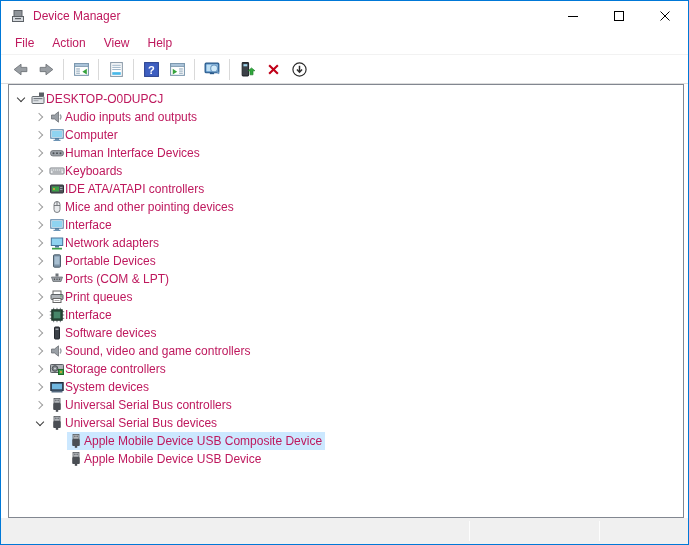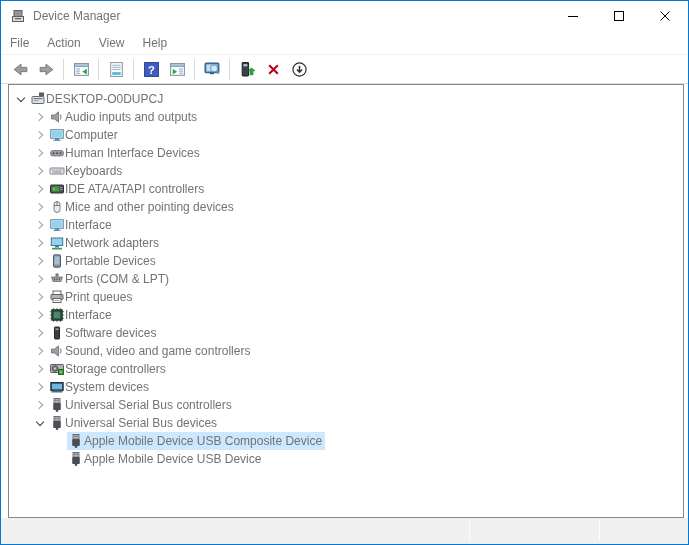--- a/index.html
+++ b/index.html
@@ -3,31 +3,31 @@
 <meta charset="utf-8">
 <style>
   html,body{margin:0;padding:0;background:#fff;}
   *{box-sizing:border-box;cursor:default;user-select:none;}
   .window{
     width:689px;height:545px;
     border:1px solid #0078d7;
     background:#fff;
     display:flex;flex-direction:column;
     font-family:"Liberation Sans",sans-serif;
-    font-size:12px;color:#737373;
+    font-size:12px;color:#be185d;
     position:relative;overflow:hidden;
   }
   
   .titlebar{height:30px;display:flex;align-items:center;background:#fff;flex:0 0 auto;}
   .app-icon{margin-left:9px;width:16px;height:16px;display:inline-flex;align-items:center;justify-content:center;}
   .title{margin-left:7px;white-space:nowrap;}
   .win-controls{margin-left:auto;display:flex;height:100%;}
   .win-btn{width:46px;height:100%;display:flex;align-items:center;justify-content:center;}
   
-  .menubar{height:24px;display:flex;align-items:stretch;background:#fff;flex:0 0 auto;border-bottom:1px solid #f2f2f2;}
+  .menubar{height:24px;display:flex;align-items:stretch;padding-left:5px;background:#fff;flex:0 0 auto;border-bottom:1px solid #f2f2f2;}
   .menu-item{display:flex;align-items:center;padding:0 9px;}
   
   .toolbar{height:29px;display:flex;align-items:center;padding-left:6px;border-bottom:1px solid #dcdcdc;background:#fff;flex:0 0 auto;}
   .tb-btn{width:24px;height:24px;display:flex;align-items:center;justify-content:center;margin:0 1px;}
   .tb-sep{width:1px;height:21px;background:#d9d9d9;margin:0 4px;}
   
   .content{flex:1 1 auto;padding:0 4px 0 7px;background:#fff;min-height:0;}
   .panel{height:100%;border:1px solid #828790;background:#fff;overflow:hidden;}
   .tree{padding-top:5px;}
   .tree-row{height:18px;display:flex;align-items:center;white-space:nowrap;padding-left:4px;}

